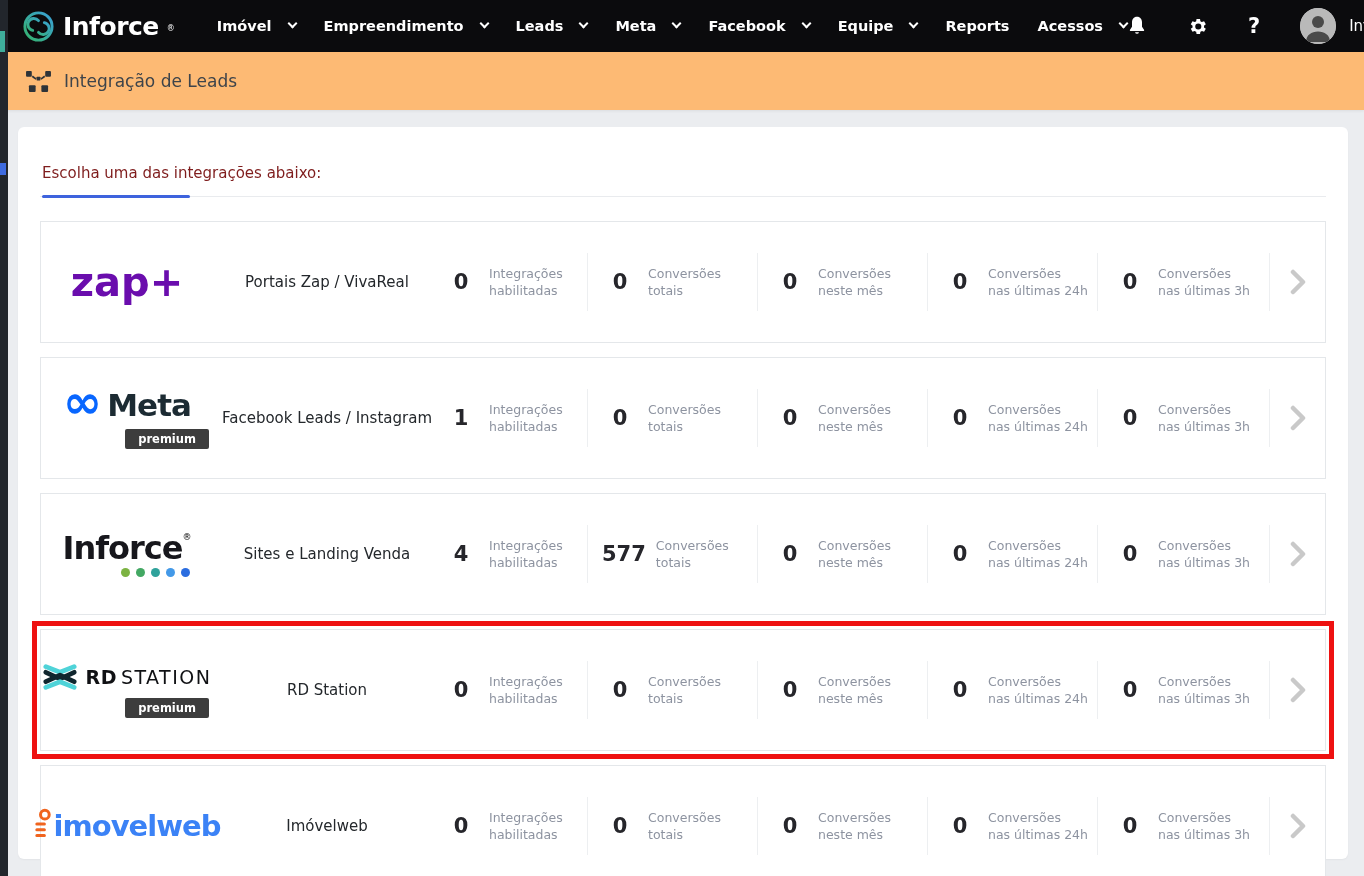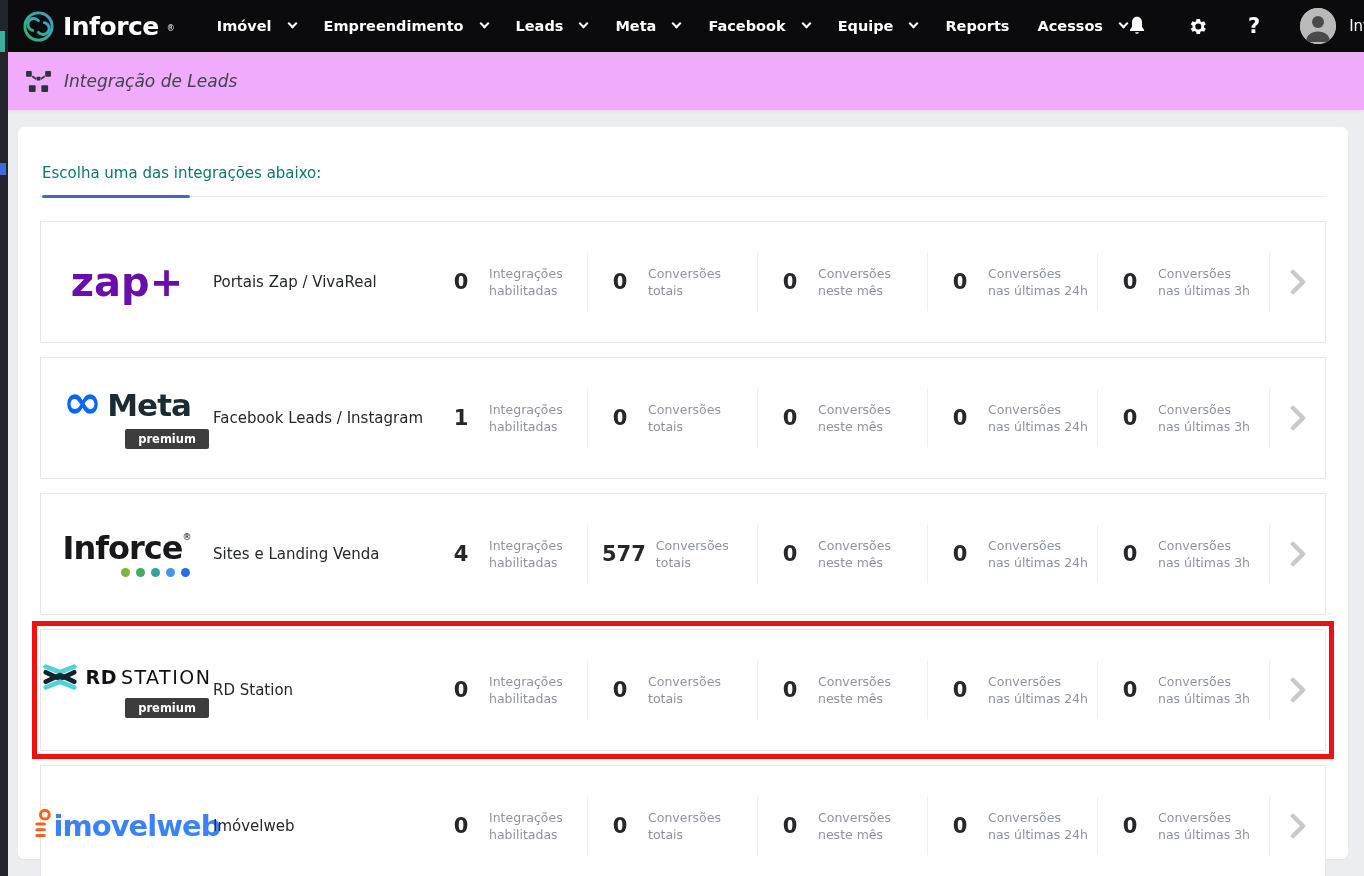--- a/index.html
+++ b/index.html
@@ -26,34 +26,34 @@
   .nav-item { color:#fff; font-size:14.5px; font-weight:700; display:flex; align-items:center; gap:17px; cursor:pointer; white-space:nowrap;justify-content:center; }
   .chev { width:7px; height:7px; border-right:2px solid #fff; border-bottom:2px solid #fff; transform:rotate(45deg); margin-top:-5px; }
   .nav-right { margin-left:auto; display:flex; align-items:center; gap:40px; }
   .nav-icon { display:flex; align-items:center; justify-content:center; cursor:pointer; }
   .help-glyph { color:#fff; font-size:21px; font-weight:700; }
   .account { display:flex; align-items:center; gap:13px; cursor:pointer; }
   .avatar { width:36px; height:36px; border-radius:50%; background:#c9c9c9; overflow:hidden; display:flex; align-items:flex-end; justify-content:center; }
   .account-name { color:#fff; font-size:15px; }
 
   
-  .subheader { height:58px; background:#f0abfc; display:flex; align-items:center; padding-left:26px; gap:13px; box-shadow:0 1px 3px rgba(0,0,0,.07); position:relative; z-index:5;font-style:italic; }
+  .subheader { height:58px; background:#fdba74; display:flex; align-items:center; padding-left:26px; gap:13px; box-shadow:0 1px 3px rgba(0,0,0,.07); position:relative; z-index:5; }
   .page-title { font-size:17px; color:#3e444a; font-weight:500; }
 
   
   .main { margin:17px 16px 0 18px; background:#fff; border-radius:6px; padding:36px 22px 20px 22px; height:732px; box-shadow:0 1px 2px rgba(0,0,0,.04); }
   .tab-row { border-bottom:1px solid #e9ebee; position:relative; padding-left:2px; }
-  .tab-label { color:#0f766e; font-size:15px; display:inline-block; padding-bottom:14px; cursor:pointer; }
+  .tab-label { color:#7f1d1d; font-size:15px; display:inline-block; padding-bottom:14px; cursor:pointer; }
   .tab-indicator { position:absolute; left:2px; bottom:-2px; width:148px; height:3.5px; background:#3e63dd; border-radius:2px; }
 
   .rows { margin-top:24px; display:flex; flex-direction:column; gap:14px; }
   .hl { outline:5px solid #ee1111; outline-offset:3px; }
   .card { height:122px; border:1px solid #e4e7ea; background:#fff; display:flex; align-items:center; cursor:pointer; }
   .logo-zone { width:172px; display:flex; flex-direction:column; align-items:center; justify-content:center; }
-  .name-zone { width:228px; font-size:15px; color:#24282c; font-weight:500; }
+  .name-zone { width:228px; font-size:15px; color:#24282c; font-weight:500;text-align:center; }
   .stats { display:flex; align-items:center; flex:1; height:100%; }
   .stat { width:170px; height:58px; display:flex; align-items:center; border-left:1px solid #edeff1; padding-left:14px; align-self:center; }
   .stat.first { border-left:none; width:146px; padding-left:2px; }
   .stat-num { font-size:21px; font-weight:600; color:#26262b; min-width:36px; text-align:center; }
   .stat-label { font-size:12.5px; color:#8d93a0; line-height:1.4; margin-left:10px; }
   .arrow-zone { width:56px; height:58px; border-left:1px solid #edeff1; display:flex; align-items:center; justify-content:center; margin-left:auto; align-self:center; }
 
   .premium { background:#3d3d3d; color:#fff; font-size:11.5px; font-weight:700; border-radius:2px; padding:3px 13px; margin-top:6px; align-self:flex-end; margin-right:4px; }
 
   

